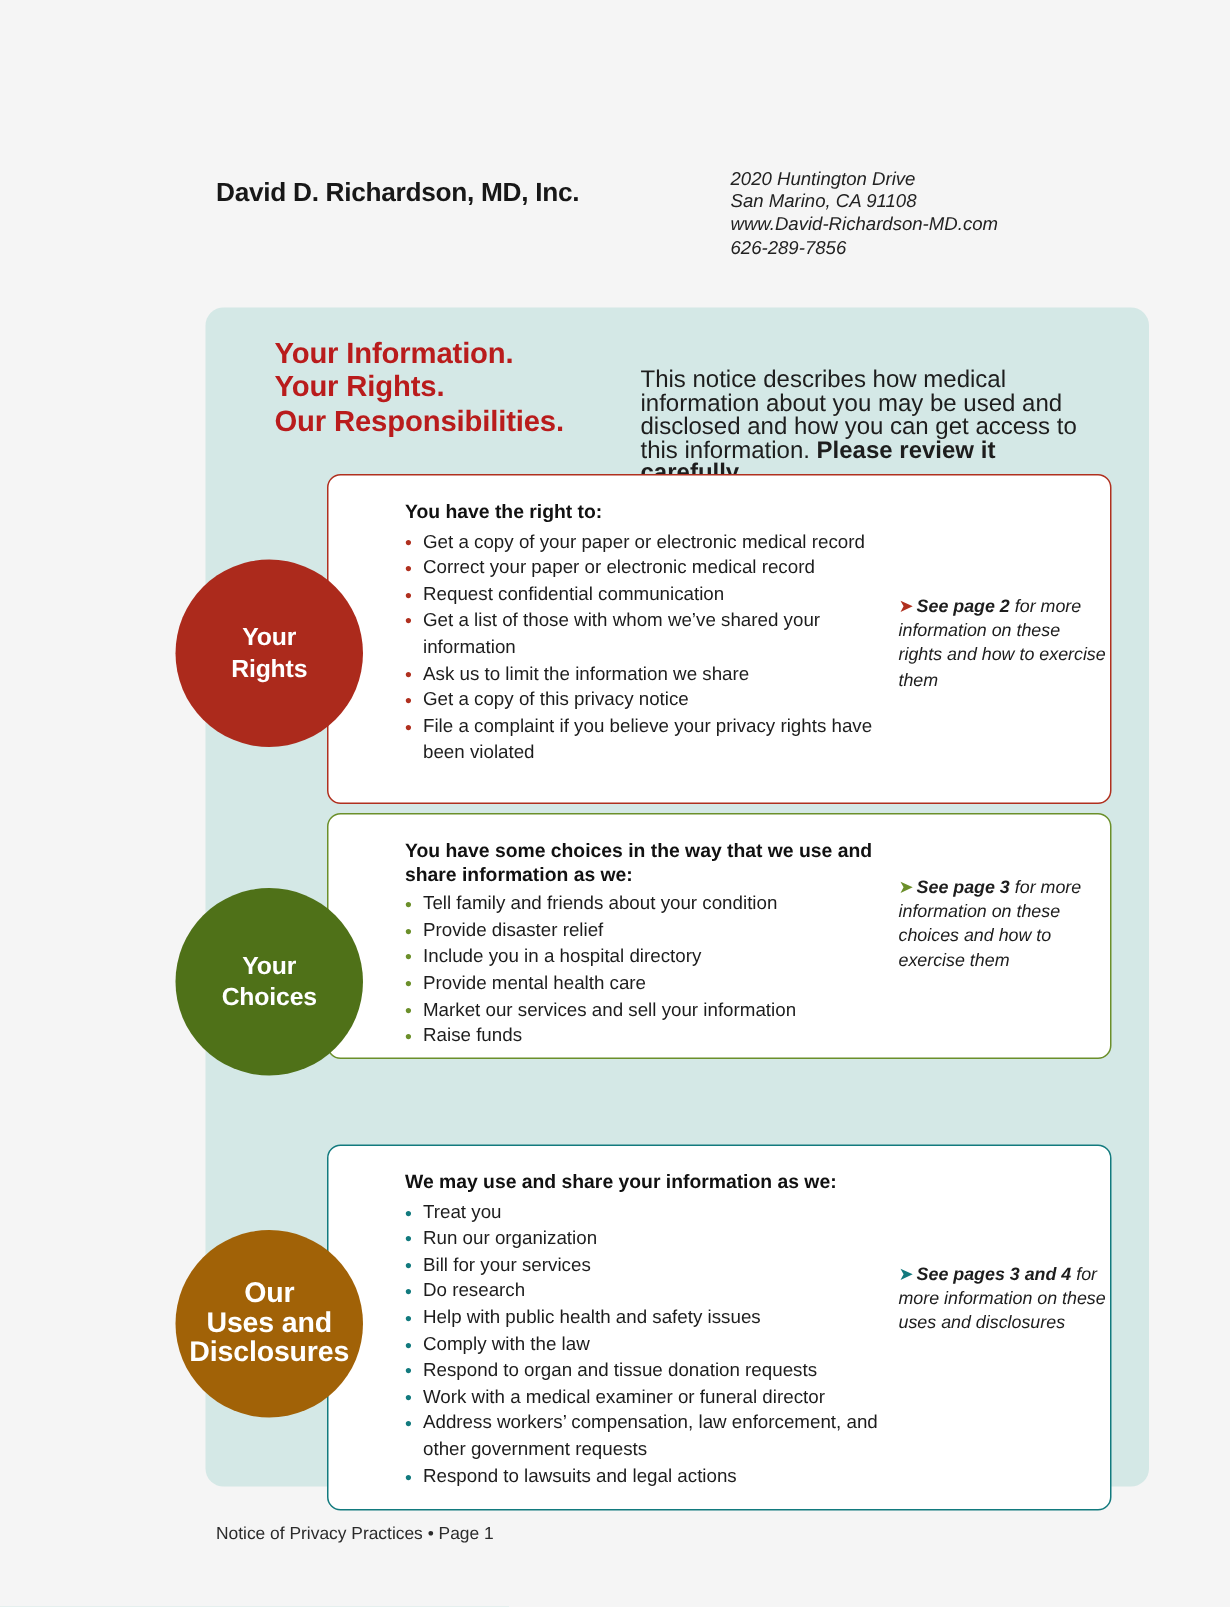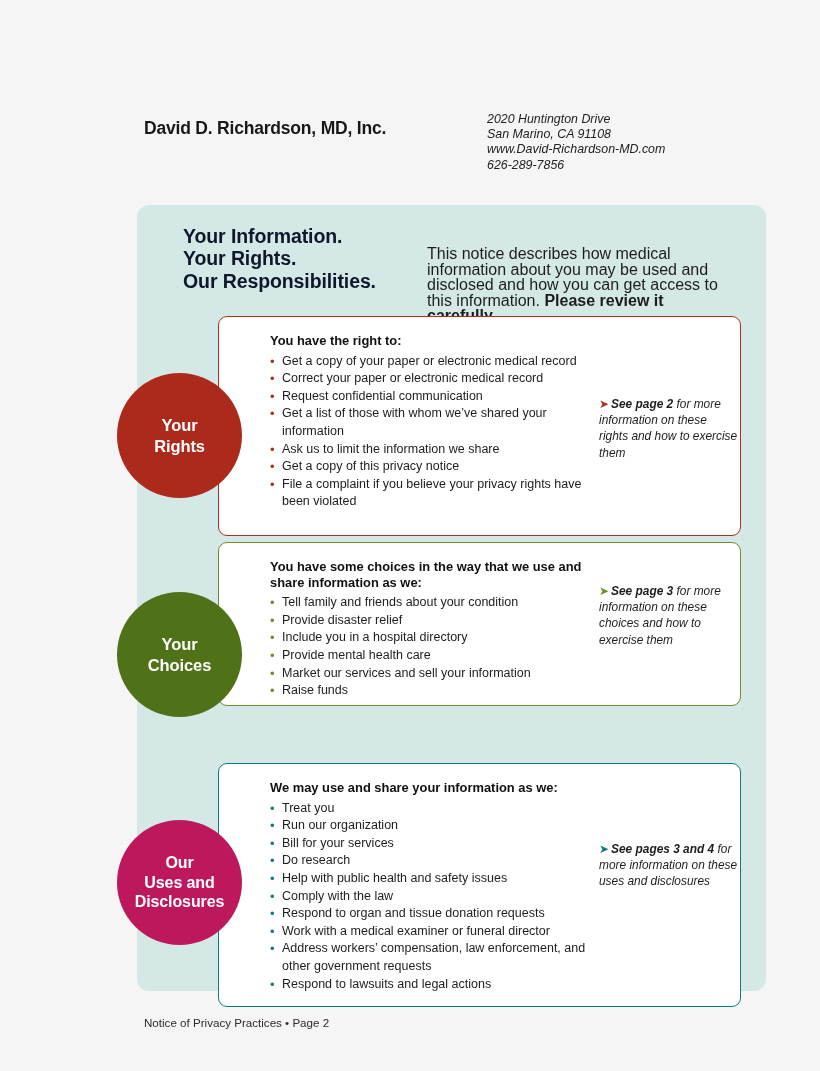--- a/index.html
+++ b/index.html
@@ -61,21 +61,21 @@
     position: absolute;
     left: 183px;
     top: 225px;
     width: 560px;
     height: 80px;
   }
   #headline {
     position: absolute;
     left: 0;
     top: 0;
-    color: #0f172a;
+    color: #b91c1c;
     font-size: 19.5px;
     font-weight: bold;
     line-height: 22.3px;
     letter-spacing: -0.1px;
     white-space: nowrap;
   }
   #headline-intro {
     position: absolute;
     left: 244px;
     top: 21px;
@@ -171,21 +171,21 @@
     justify-content: center;
     text-align: center;
     color: #ffffff;
     font-weight: bold;
     font-size: 16.5px;
     line-height: 20.5px;
     letter-spacing: -0.1px;
   }
   #badge-rights  { left: 117px; top: 373px; background: #ac2a1c; }
   #badge-choices { left: 117px; top: 592px; background: #4f7118; }
-  #badge-uses    { left: 117px; top: 820px; background: #be185d; font-size: 16px; line-height: 19.5px; }
+  #badge-uses    { left: 117px; top: 820px; background: #a16207; font-size: 19px; line-height: 19.5px; }
 
   
   #footer {
     position: absolute;
     left: 144px;
     top: 1016px;
     font-size: 11.6px;
     color: #2b2b2b;
     white-space: nowrap;
   }
@@ -276,13 +276,13 @@
   <div class="side-note" id="note-uses"><span class="arrow">➤</span><span class="see">See pages 3 and 4</span><span> for more information on these uses and disclosures</span></div>
 </div>
 <div class="badge" id="badge-uses">
   <div>
     <div>Our</div>
     <div>Uses and</div>
     <div>Disclosures</div>
   </div>
 </div>
 
-<div id="footer">Notice of Privacy Practices  •  Page 2</div>
+<div id="footer">Notice of Privacy Practices  •  Page 1</div>
 
 </body></html>

